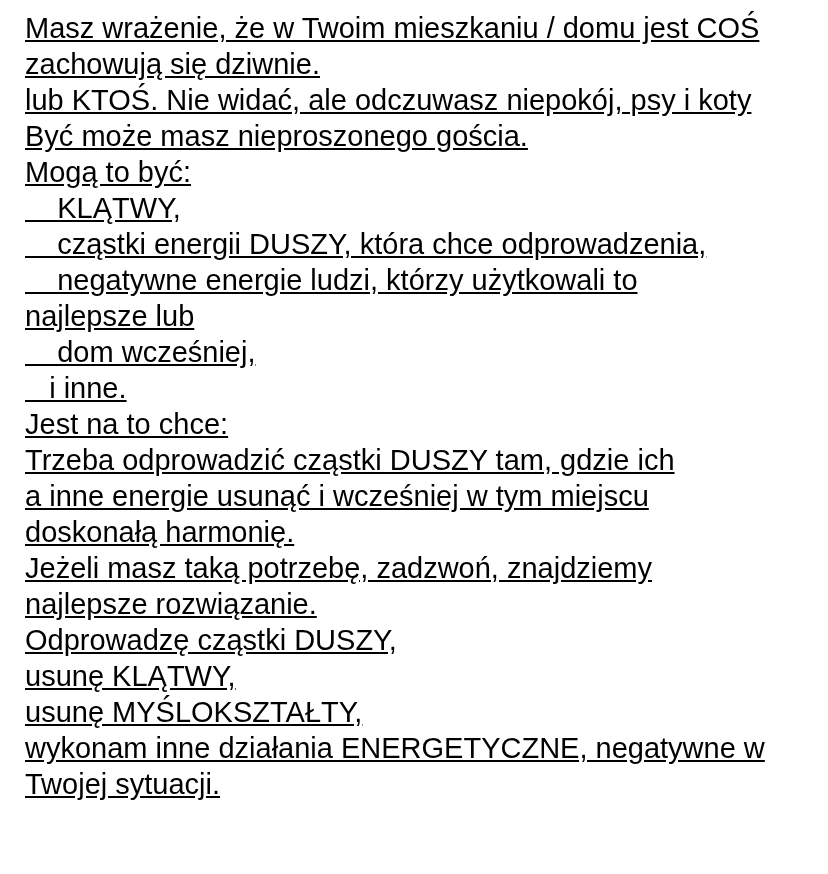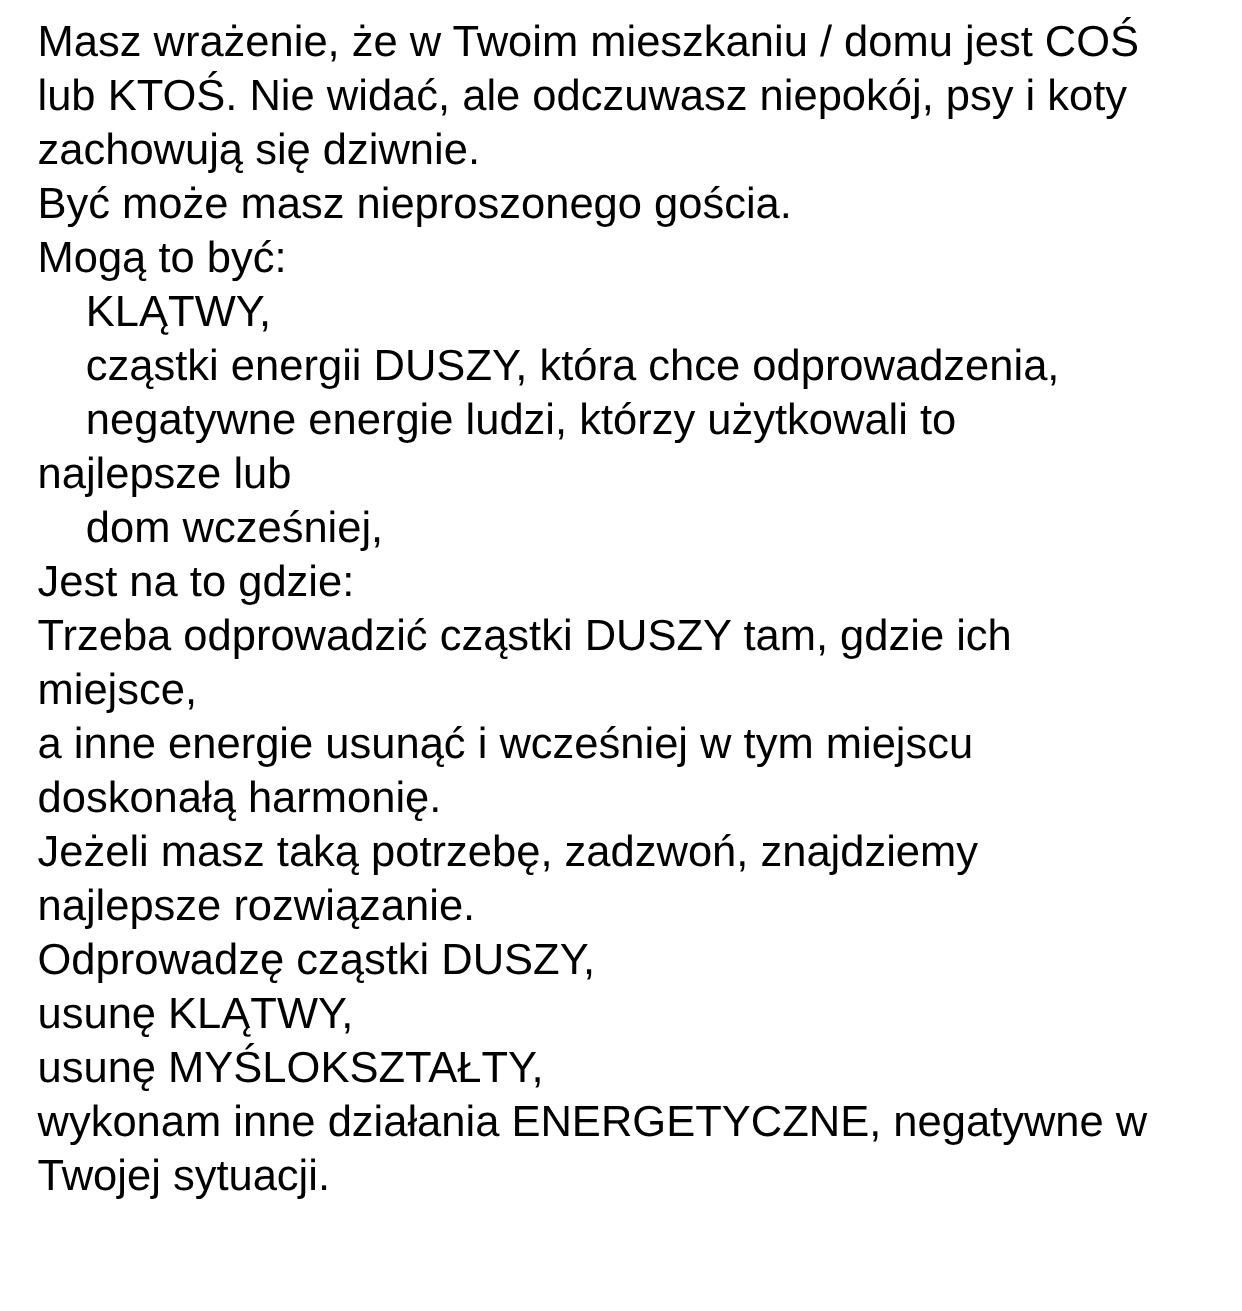--- a/index.html
+++ b/index.html
@@ -17,39 +17,40 @@
     font-family: "Liberation Sans", sans-serif;
     font-size: 29px;
     line-height: 36px;
     color: #000000;
     font-weight: 400;
     letter-spacing: 0px;
   }
   .text-line {
     white-space: pre;   
     min-height: 36px;
+    text-decoration: underline;
   }
 </style>
 </head>
 <body>
 
 <main class="text-block">
   <div class="text-line">Masz wrażenie, że w Twoim mieszkaniu / domu jest COŚ</div>
+  <div class="text-line">zachowują się dziwnie.</div>
   <div class="text-line">lub KTOŚ. Nie widać, ale odczuwasz niepokój, psy i koty</div>
-  <div class="text-line">zachowują się dziwnie.</div>
   <div class="text-line">Być może masz nieproszonego gościa.</div>
   <div class="text-line">Mogą to być:</div>
   <div class="text-line">    KLĄTWY,</div>
   <div class="text-line">    cząstki energii DUSZY, która chce odprowadzenia,</div>
   <div class="text-line">    negatywne energie ludzi, którzy użytkowali to</div>
   <div class="text-line">najlepsze lub</div>
   <div class="text-line">    dom wcześniej,</div>
-  <div class="text-line">Jest na to gdzie:</div>
+  <div class="text-line">   i inne.</div>
+  <div class="text-line">Jest na to chce:</div>
   <div class="text-line">Trzeba odprowadzić cząstki DUSZY tam, gdzie ich</div>
-  <div class="text-line">miejsce,</div>
   <div class="text-line">a inne energie usunąć i wcześniej w tym miejscu</div>
   <div class="text-line">doskonałą harmonię.</div>
   <div class="text-line">Jeżeli masz taką potrzebę, zadzwoń, znajdziemy</div>
   <div class="text-line">najlepsze rozwiązanie.</div>
   <div class="text-line">Odprowadzę cząstki DUSZY,</div>
   <div class="text-line">usunę KLĄTWY,</div>
   <div class="text-line">usunę MYŚLOKSZTAŁTY,</div>
   <div class="text-line">wykonam inne działania ENERGETYCZNE, negatywne w</div>
   <div class="text-line">Twojej sytuacji.</div>
 </main>

